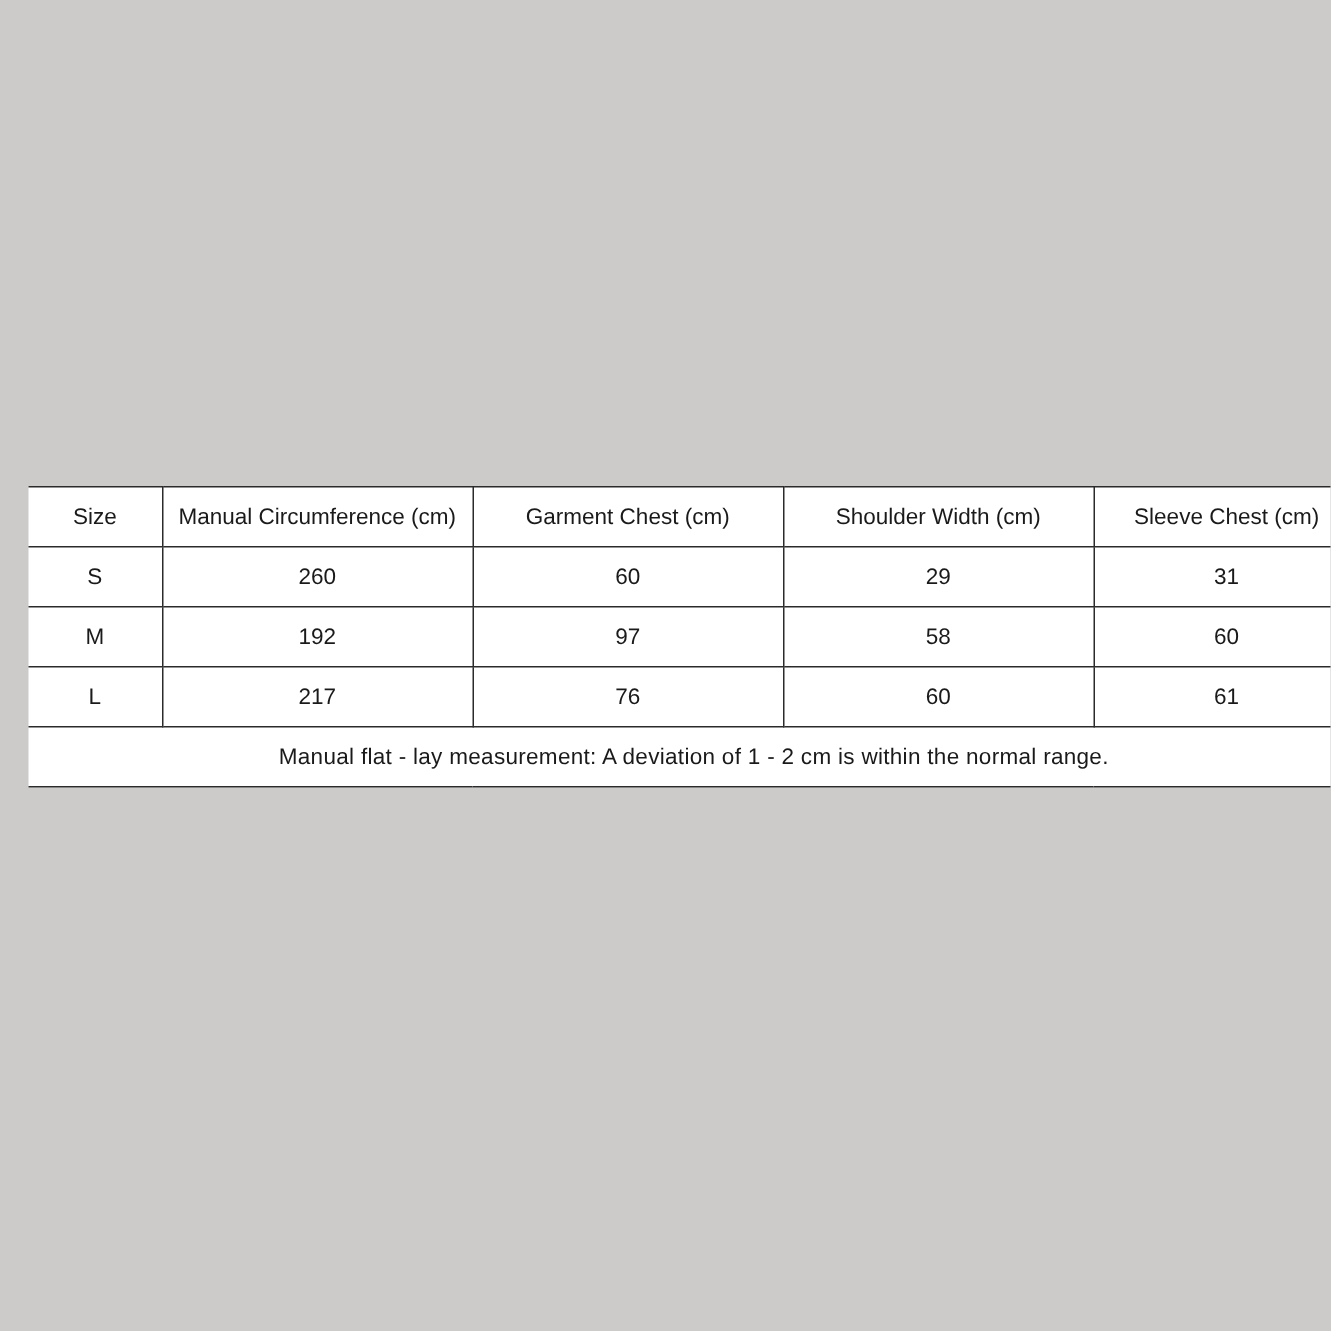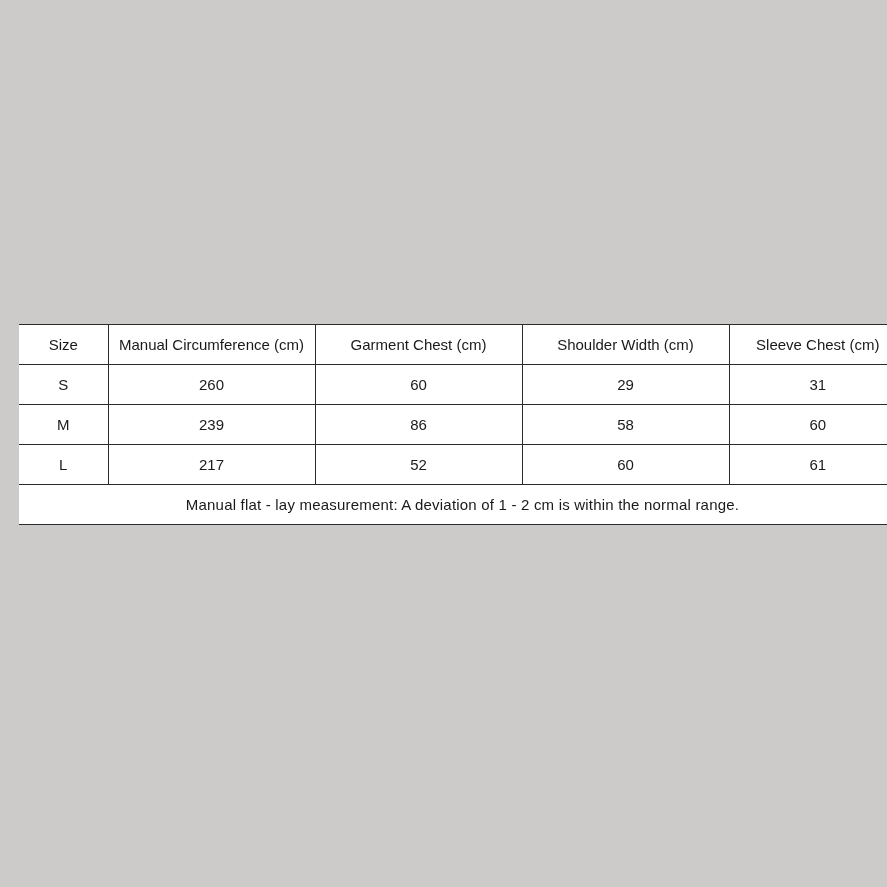--- a/index.html
+++ b/index.html
@@ -101,29 +101,29 @@
       <tbody>
         <tr>
           <td>S</td>
           <td>260</td>
           <td>60</td>
           <td>29</td>
           <td>31</td>
         </tr>
         <tr>
           <td>M</td>
-          <td>239</td>
-          <td>86</td>
+          <td>192</td>
+          <td>97</td>
           <td>58</td>
           <td>60</td>
         </tr>
         <tr>
           <td>L</td>
           <td>217</td>
-          <td>52</td>
+          <td>76</td>
           <td>60</td>
           <td>61</td>
         </tr>
         <tr class="note-row">
           <td colspan="5">Manual flat - lay measurement: A deviation of 1 - 2 cm is within the normal range.</td>
         </tr>
       </tbody>
     </table>
   </div>
 

